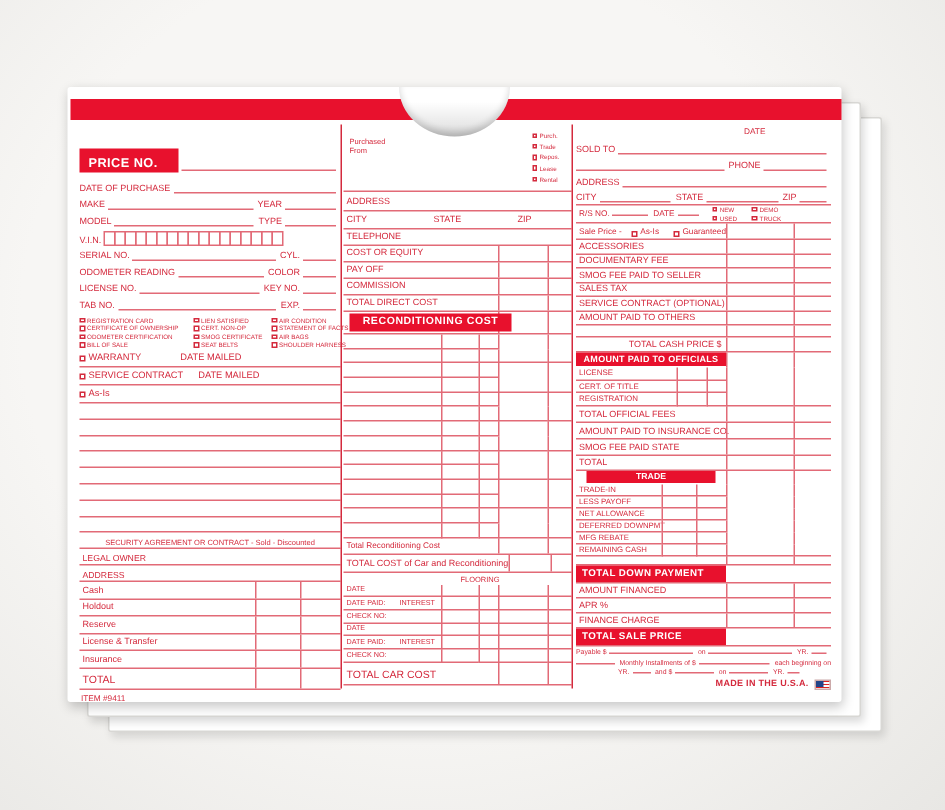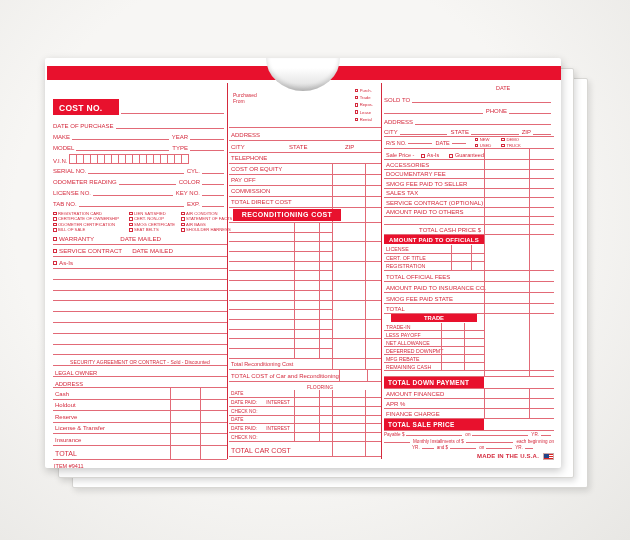--- a/index.html
+++ b/index.html
@@ -123,21 +123,21 @@
 
 <div class="sheet back2"></div>
 <div class="sheet back1"></div>
 
 <div class="sheet front">
   <div class="redband"></div>
   <div class="notch"></div>
 
   <div class="col leftcol">
     <div class="stockrow">
-      <div class="stockbox">COST NO.</div>
+      <div class="stockbox">PRICE NO.</div>
       <div class="fl"></div>
     </div>
     <div style="height:4px"></div>
     <div class="frow">
         <span>DATE OF PURCHASE</span>
         <div class="fl"></div>
       </div>
     <div class="frow">
         <span>MAKE</span>
         <div class="fl"></div>

